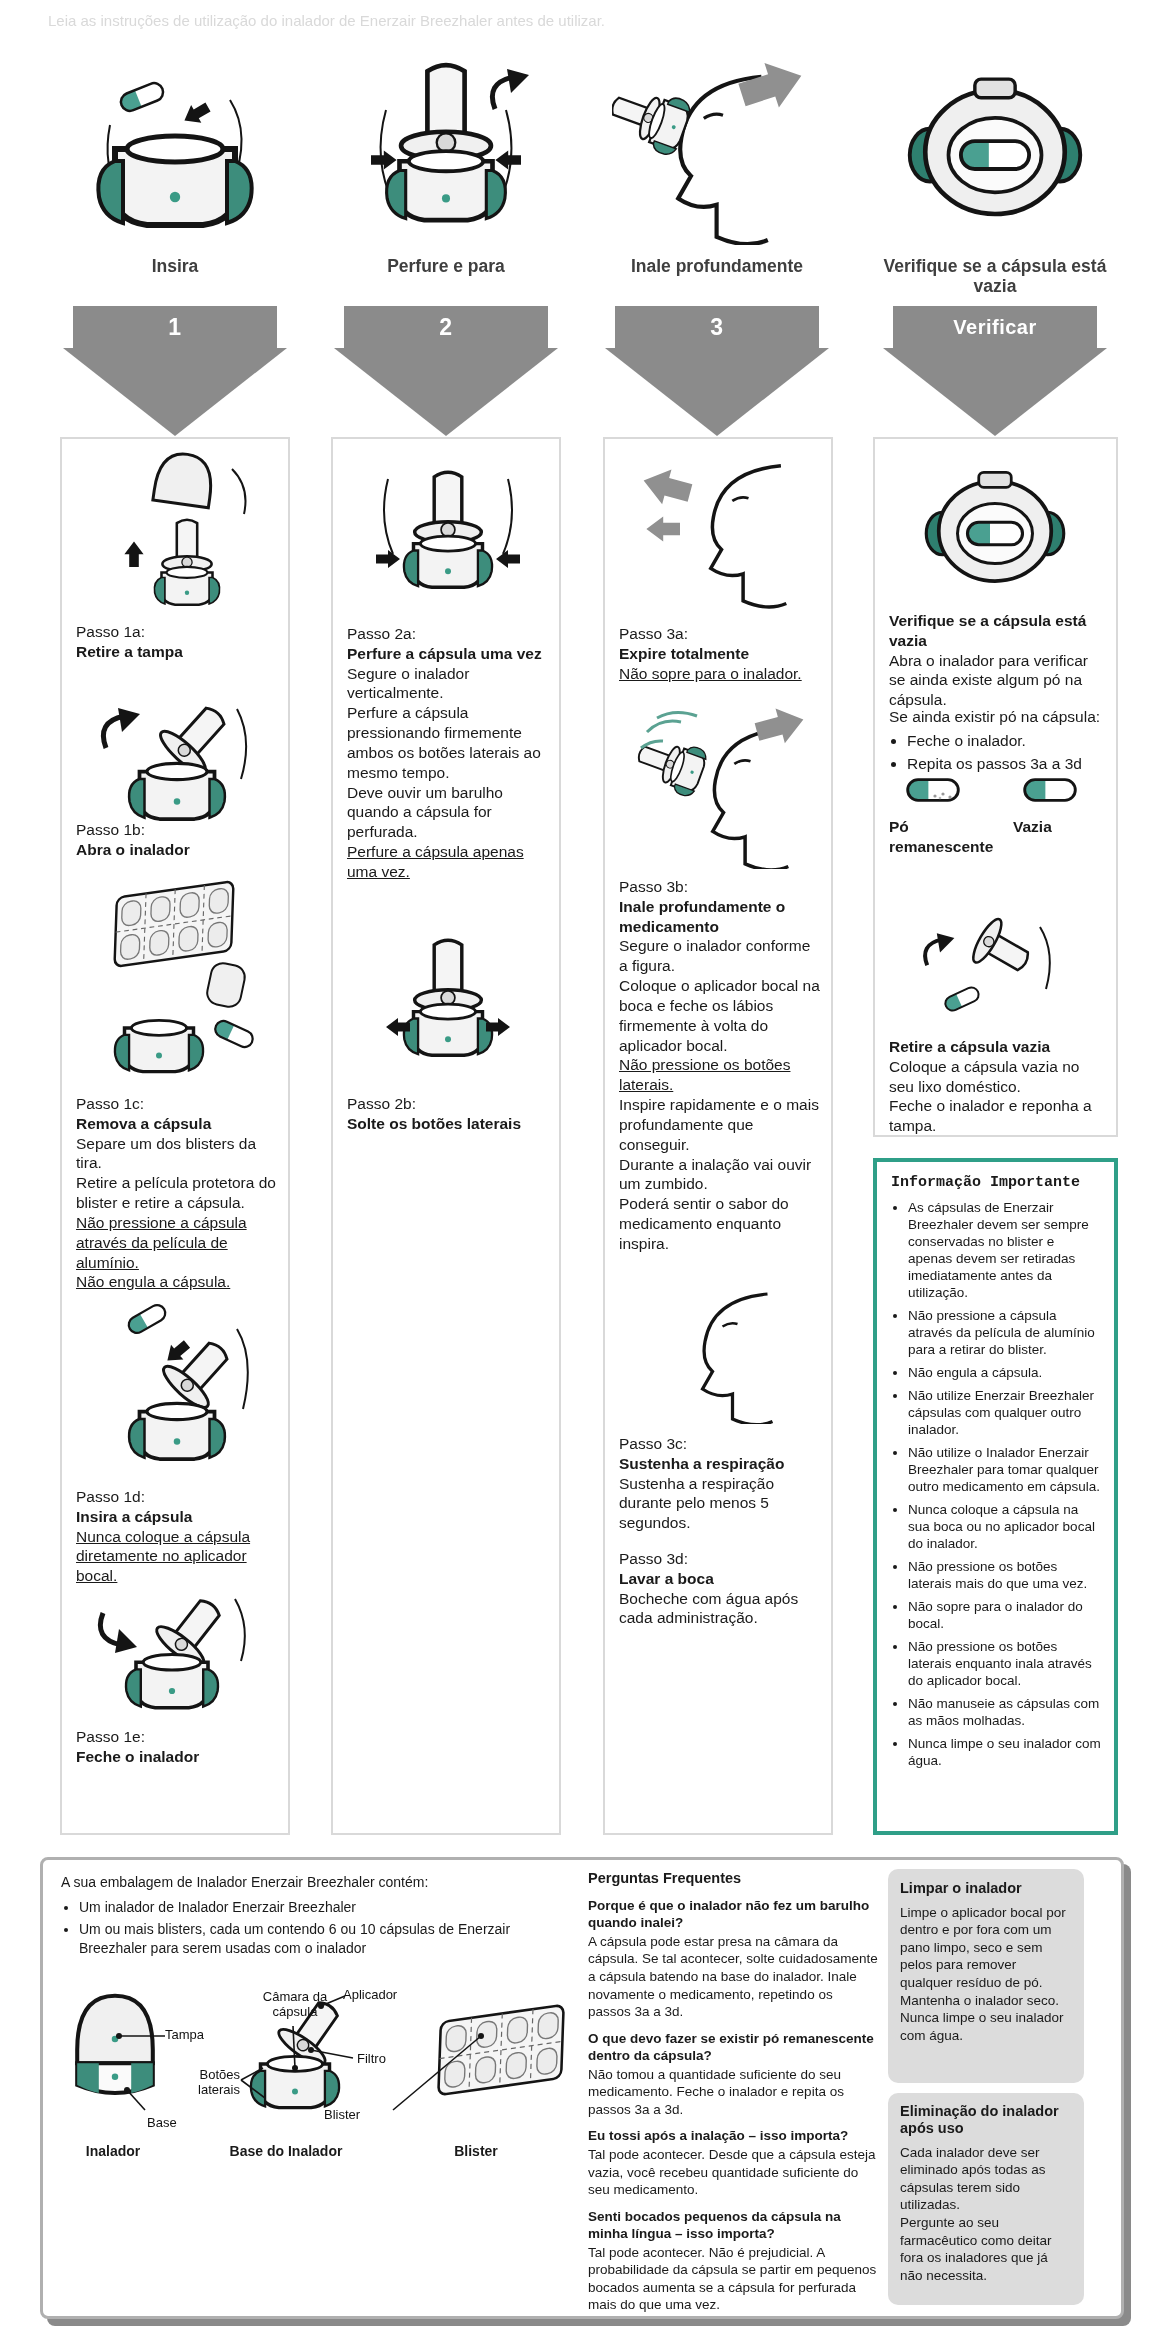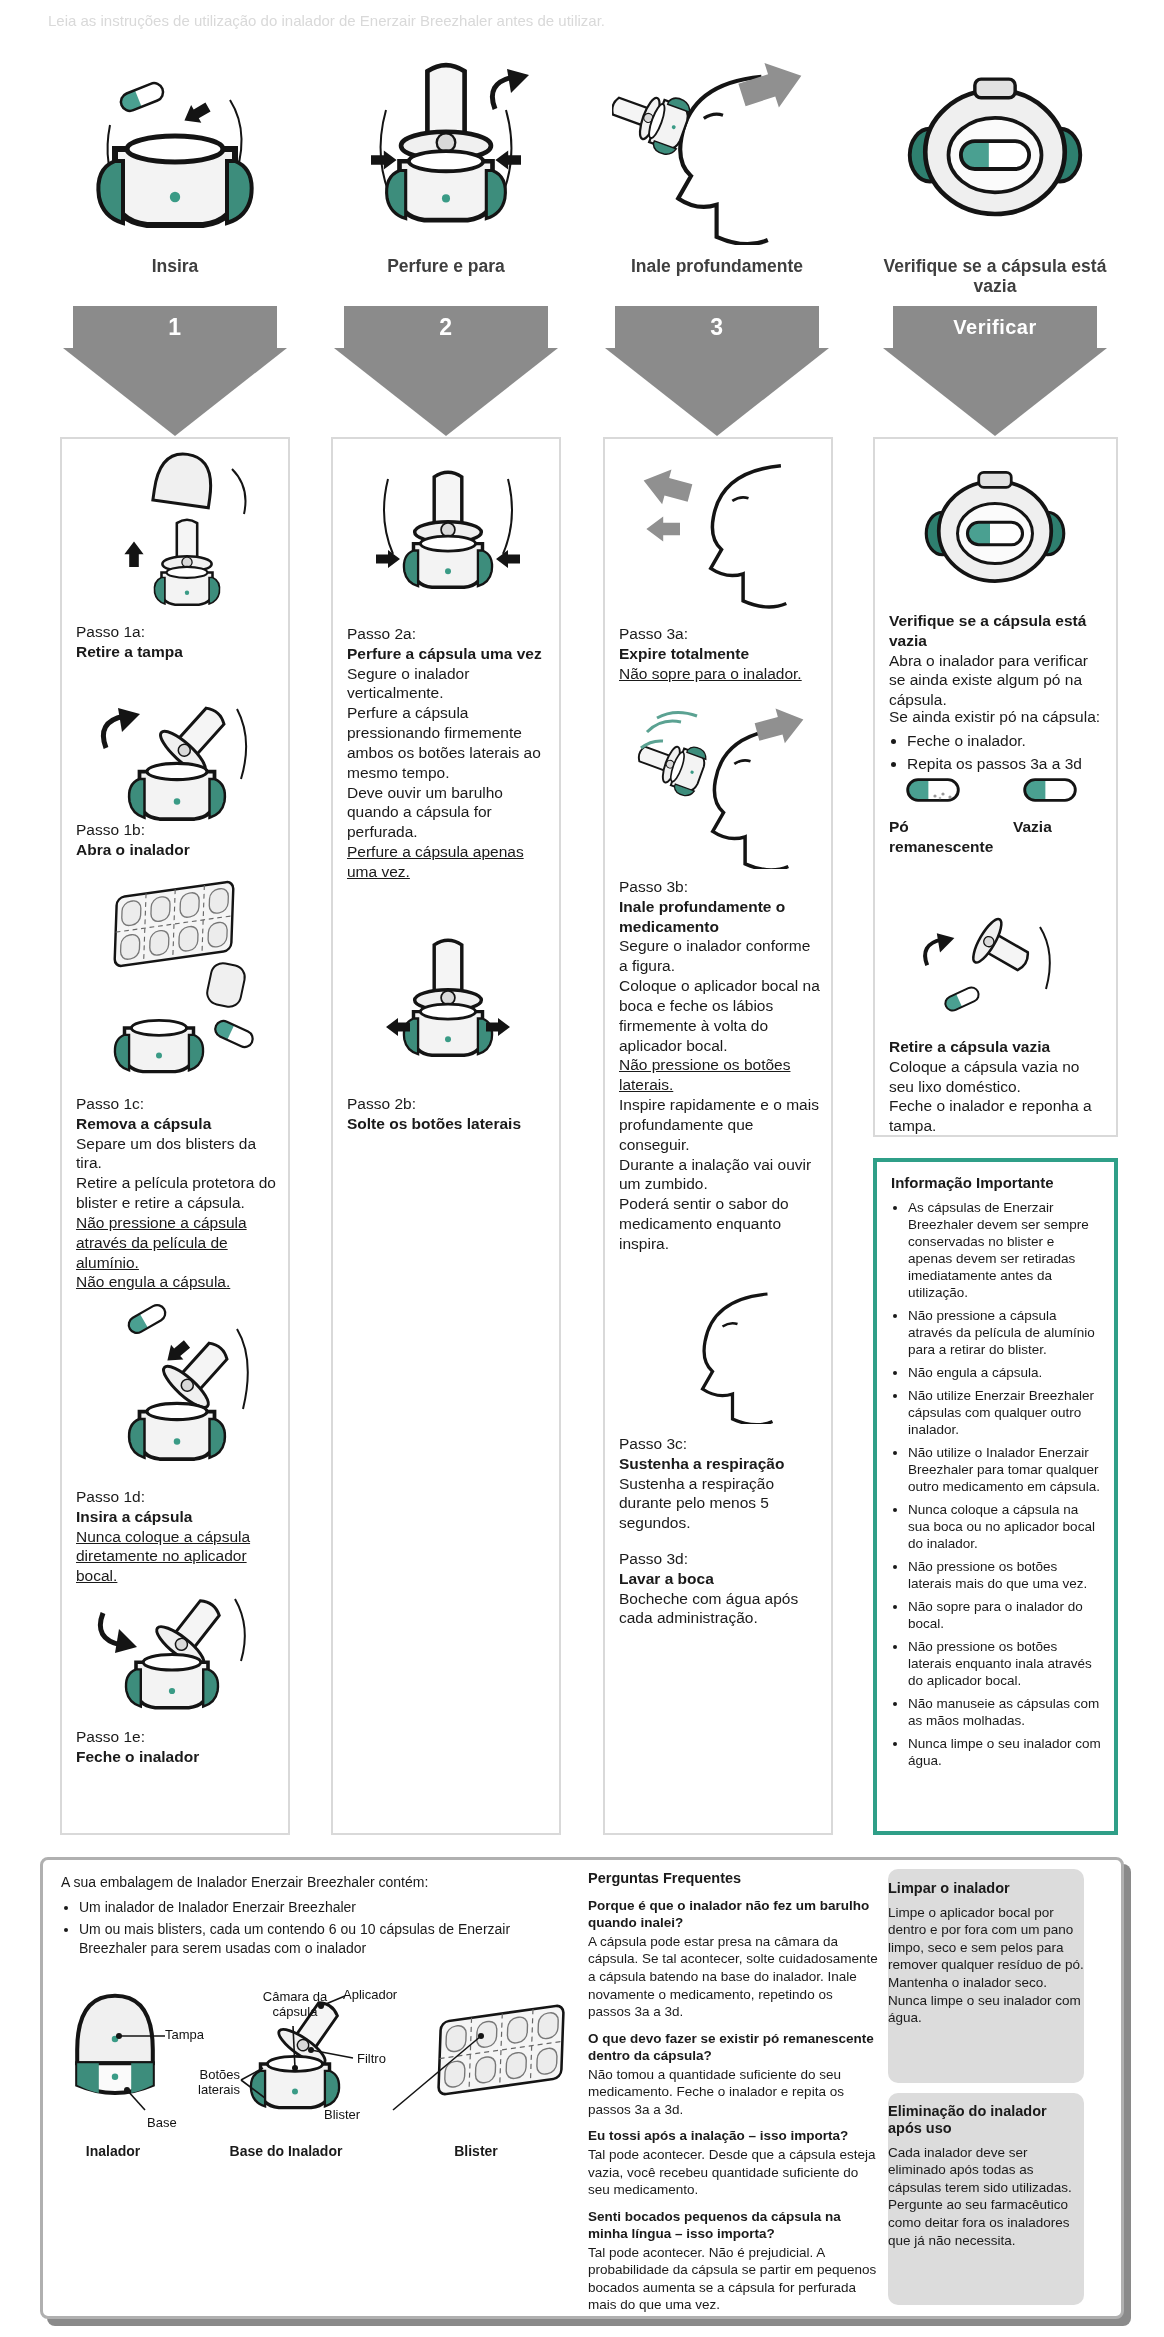--- a/index.html
+++ b/index.html
@@ -25,21 +25,21 @@
   .fig{position:absolute;display:flex;align-items:center;justify-content:center;}
   .infobox{position:absolute;left:873px;top:1158px;width:245px;height:677px;box-sizing:border-box;
            border:4px solid #2f9f88;background:#fff;padding:12px 12px 0 14px;overflow:hidden;}
   .infobox ul{margin:8px 0 0 0;padding-left:17px;}
   .infobox li{font-size:13.5px;line-height:1.26;margin-bottom:6px;}
   .footerbox{position:absolute;left:40px;top:1857px;width:1084px;height:462px;box-sizing:border-box;
              background:#fff;border:3px solid #b0b0b0;border-radius:8px;
              box-shadow:7px 7px 0 #8a8a8a;}
   .small{font-size:13.5px;line-height:1.3;}
   .graybox{position:absolute;background:#dcdcdc;border-radius:10px;box-sizing:border-box;
-           padding:10px 0;width:196px;}
+           padding:10px 12px;width:196px;}
   .dlabel{position:absolute;font-size:13px;line-height:1.12;color:#111;}
   .dcaption{position:absolute;font-weight:bold;font-size:14px;text-align:center;}
   .faq-q{font-weight:bold;margin-top:9px;}
   .faq-a{margin-top:1px;}
   ul.plainlist{margin:4px 0 0 0;padding-left:18px;}
   ul.plainlist li{margin-bottom:3px;}
 </style>
 </head>
 <body>
 
@@ -363,21 +363,21 @@
       </svg>
     </div>
     <div class="steptxt txt" style="top:598px;width:215px;">
       <div class="b">Retire a cápsula vazia</div>
       <div class="pre">Coloque a cápsula vazia no seu lixo doméstico.
 Feche o inalador e reponha a tampa.</div>
     </div>
   </div>
 
   <div class="infobox">
-    <div class="b" style="font-size:15px;">Informação Importante</div>
+    <div class="b" style="font-size:15px;font-family:Liberation Mono, monospace;">Informação Importante</div>
     <ul>
       <li>As cápsulas de Enerzair Breezhaler devem ser sempre conservadas no blister e apenas devem ser retiradas imediatamente antes da utilização.</li>
       <li>Não pressione a cápsula através da película de alumínio para a retirar do blister.</li>
       <li>Não engula a cápsula.</li>
       <li>Não utilize Enerzair Breezhaler cápsulas com qualquer outro inalador.</li>
       <li>Não utilize o Inalador Enerzair Breezhaler para tomar qualquer outro medicamento em cápsula.</li>
       <li>Nunca coloque a cápsula na sua boca ou no aplicador bocal do inalador.</li>
       <li>Não pressione os botões laterais mais do que uma vez.</li>
       <li>Não sopre para o inalador do bocal.</li>
       <li>Não pressione os botões laterais enquanto inala através do aplicador bocal.</li>

